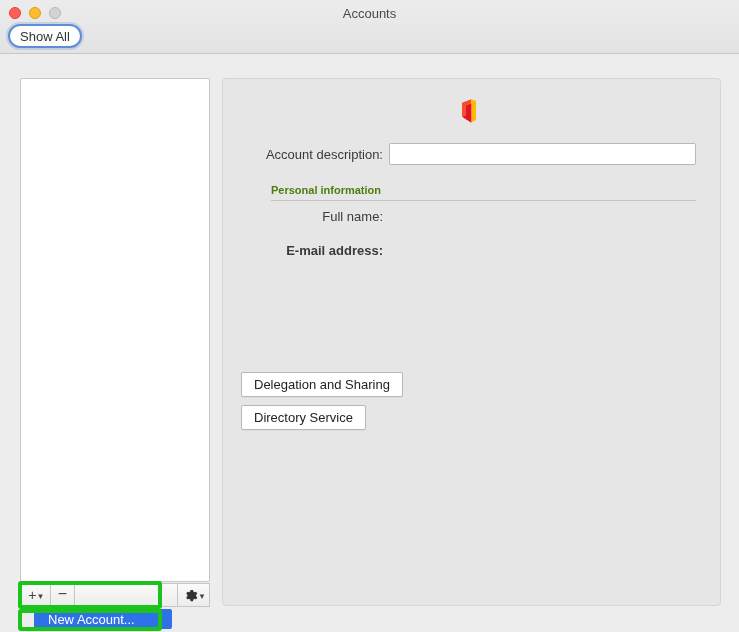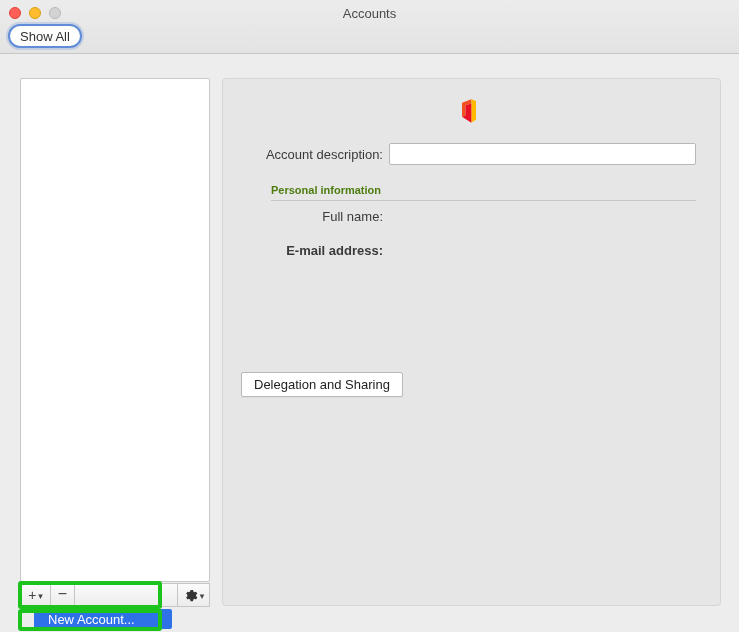--- a/index.html
+++ b/index.html
@@ -226,16 +226,17 @@
     <div class="form-row">
       <div class="form-label">Full name:</div>
       <span></span>
     </div>
     <div class="form-row" style="margin-bottom:110px;font-weight:bold;">
       <div class="form-label">E-mail address:</div>
       <span></span>
     </div>
 
     <div><span class="pill-btn">Delegation and Sharing</span></div>
+    <div><span class="pill-btn">Directory Service</span></div>
 
   </div>
 
 </div>
 
 </body></html>

